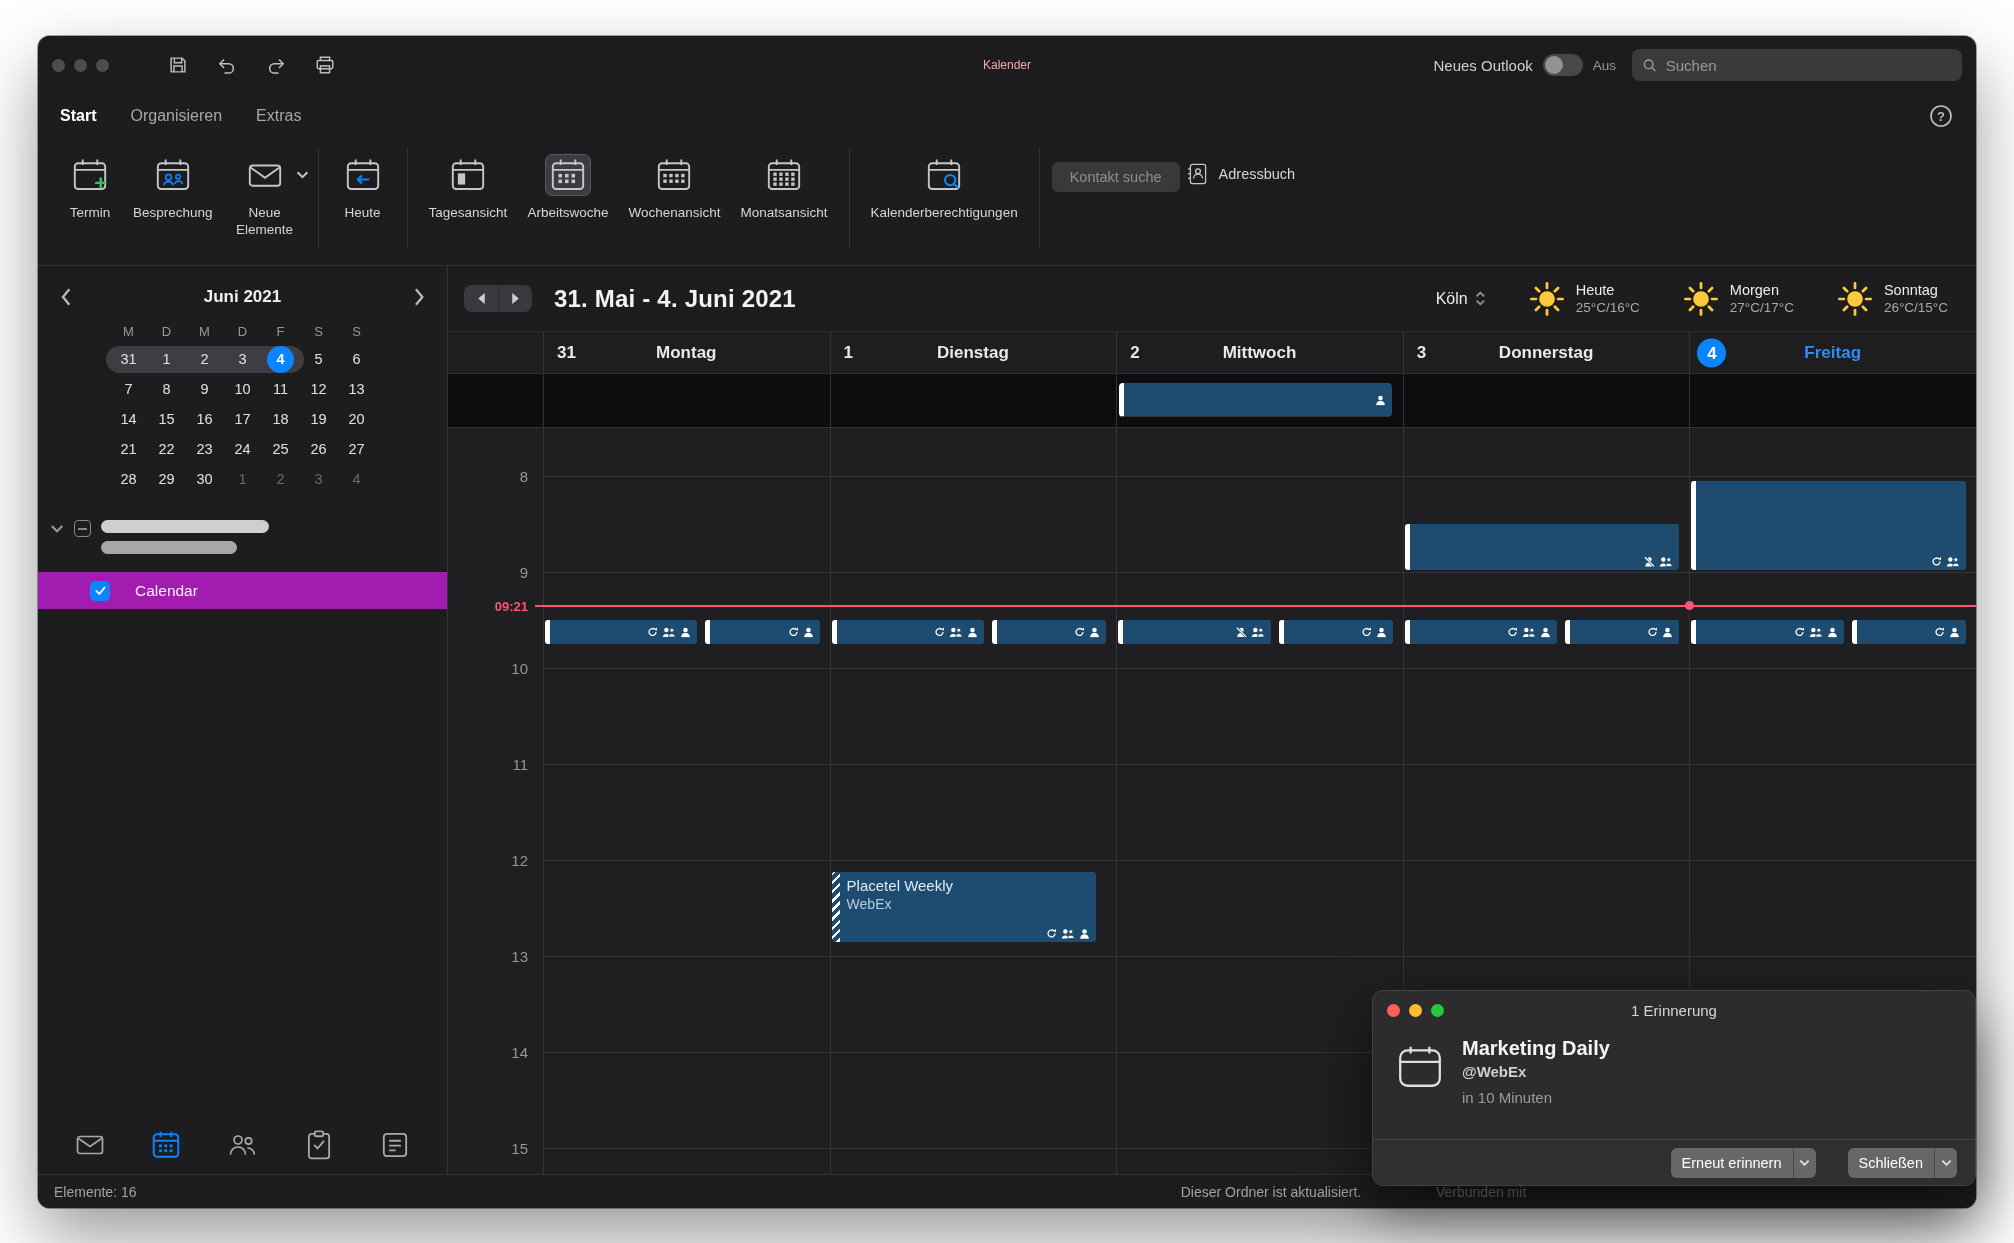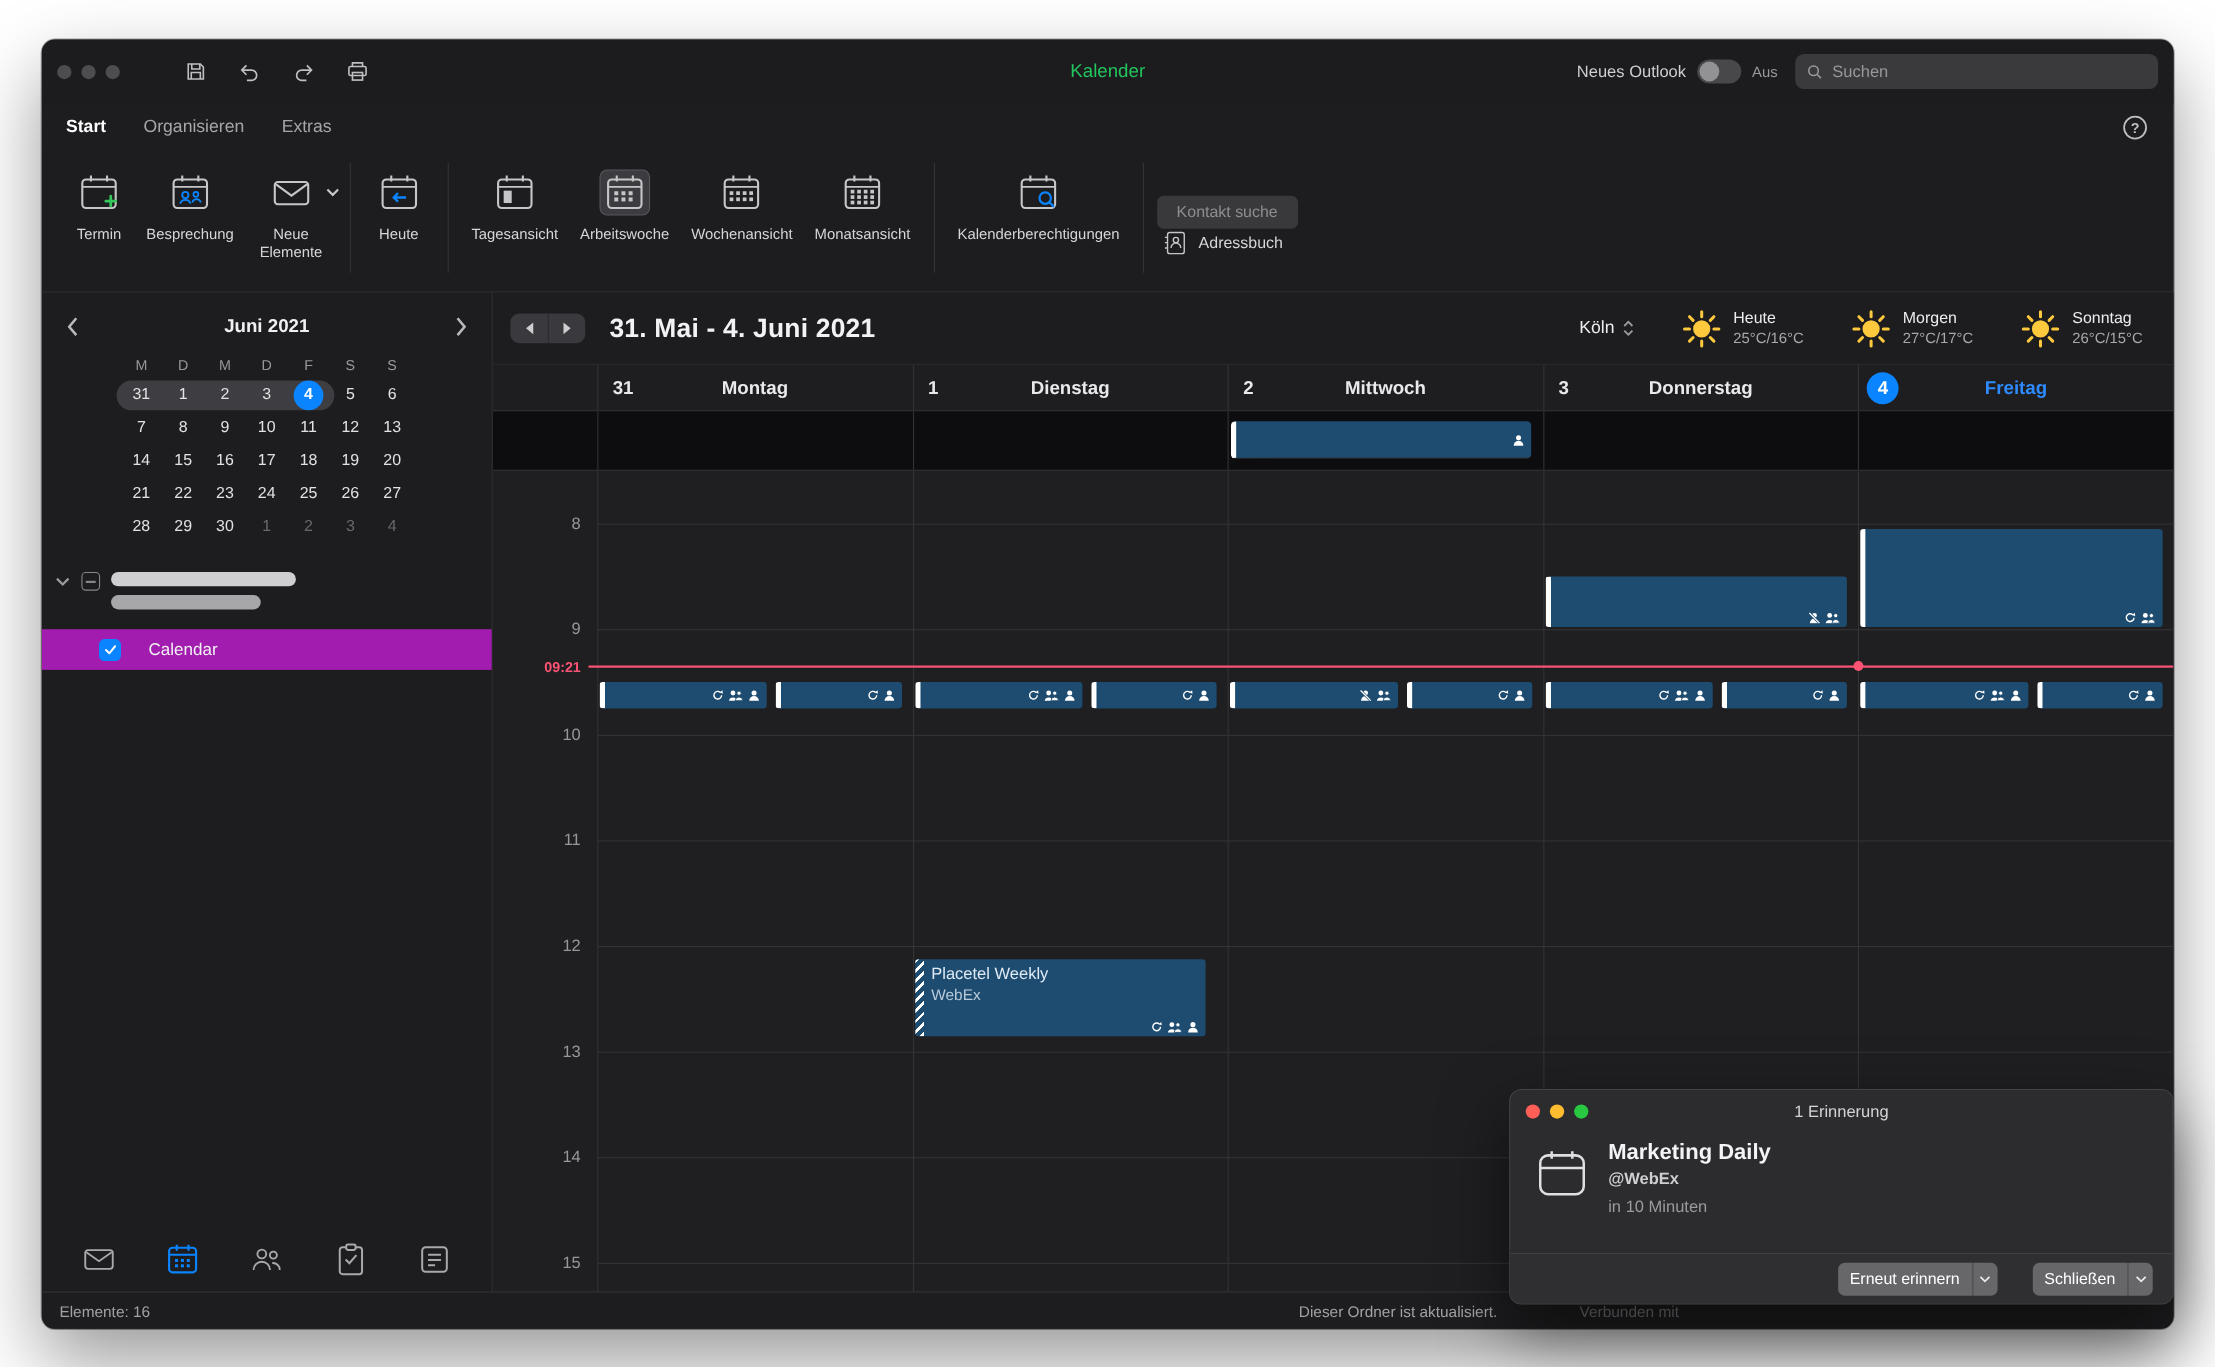--- a/index.html
+++ b/index.html
@@ -10,21 +10,21 @@
     box-shadow:0 30px 70px rgba(0,0,0,.40),0 0 0 1px rgba(0,0,0,.35);overflow:hidden}
 
   
   .titlebar{height:58px;display:flex;align-items:center;padding:0 14px;position:relative;background:#1c1c1e}
   .lights{display:flex;gap:9px;align-items:center}
   .light{width:13px;height:13px;border-radius:50%;background:#4d4d50;display:inline-block}
   .lights.colored .r{background:#ff5f57}.lights.colored .y{background:#febc2e}.lights.colored .g{background:#28c840}
   .tb-icons{display:flex;gap:27px;margin-left:58px;align-items:center}
   .tb-ic{width:22px;height:22px;display:inline-flex}
   .tb-ic svg{width:100%;height:100%}
-  .tb-title{position:absolute;left:50%;top:50%;transform:translate(-50%,-50%);font-size:17px;color:#22c55e}
+  .tb-title{position:absolute;left:50%;top:50%;transform:translate(-50%,-50%);font-size:12px;color:#fca5a5}
   .tb-right{margin-left:auto;display:flex;align-items:center;gap:10px}
   .no-label{font-size:15px;color:#cfcfd1}
   .toggle{width:40px;height:22px;border-radius:11px;background:#48484b;position:relative;display:inline-block}
   .knob{position:absolute;left:2px;top:2px;width:18px;height:18px;border-radius:50%;background:#929295}
   .no-state{font-size:13.5px;color:#98989a;margin-right:6px}
   .search{width:330px;height:32px;background:#3a3a3d;border-radius:8px;display:flex;align-items:center;padding:0 10px;gap:8px}
   .s-ic{width:17px;height:17px;display:inline-flex}
   .s-ic svg{width:100%;height:100%}
   .search input{background:transparent;border:0;outline:0;color:#e8e8ea;font-size:15px;width:100%;font-family:inherit}
   ::placeholder{color:#98989a}
@@ -41,21 +41,21 @@
   .ribbon{height:128px;border-bottom:1px solid #343437;display:flex;align-items:flex-start;padding:10px 8px 0}
   .grp{display:flex;align-items:flex-start;gap:2px;padding:2px 12px 0;min-height:100px}
   .grp+.grp{border-left:1px solid #333336}
   .rbtn{display:flex;flex-direction:column;align-items:center;gap:9px;padding:4px 9px;position:relative}
   .rbtn .ic{width:46px;height:42px;display:flex;align-items:center;justify-content:center;border-radius:7px}
   .rbtn .ic svg{width:36px;height:34px}
   .rbtn.selected .ic{background:#3c3c40;border:1px solid #58585c}
   .rbtn .lbl{font-size:13.5px;color:#d6d6d8;text-align:center;line-height:1.25}
   .rb-chev{position:absolute;right:-3px;top:20px;width:13px;height:10px;color:#c6c6c8;display:inline-flex}
   .rb-chev svg{width:100%;height:100%}
-  .stackgrp{flex-direction:column;justify-content:center;gap:1px;align-items:flex-start;padding-top:14px}
+  .stackgrp{flex-direction:row;justify-content:center;gap:1px;align-items:flex-start;padding-top:14px}
   .kontakt{background:#39393c;color:#8e8e90;font-size:14.5px;padding:7px 18px;border-radius:6px}
   .adress{display:flex;align-items:center;gap:9px;font-size:14.5px;color:#d6d6d8;padding-left:5px}
   .ad-ic{width:24px;height:24px;display:inline-flex}
   .ad-ic svg{width:100%;height:100%}
 
   
   .bodyrow{display:flex;height:908px}
   .sidebar{width:410px;border-right:1px solid #343437;position:relative;background:#1d1d1f}
 
   .mc{padding-top:14px}

